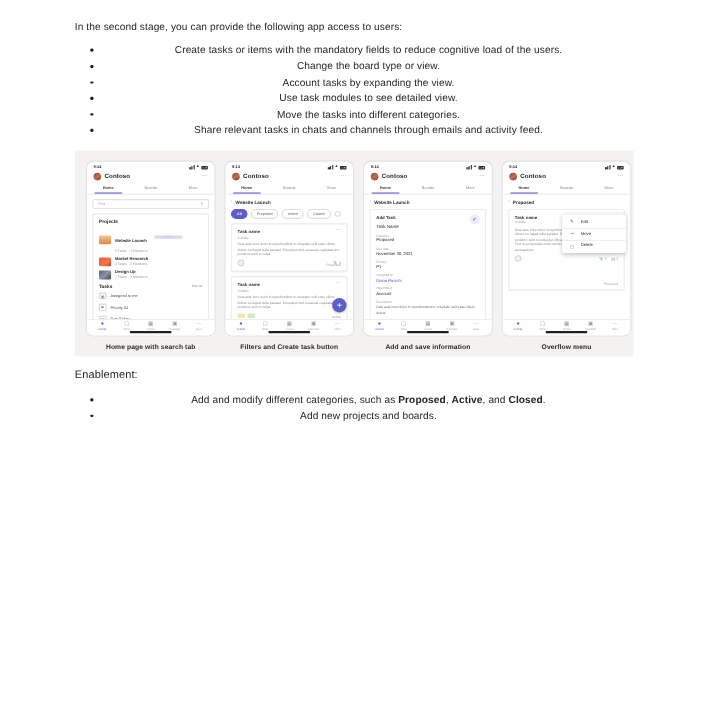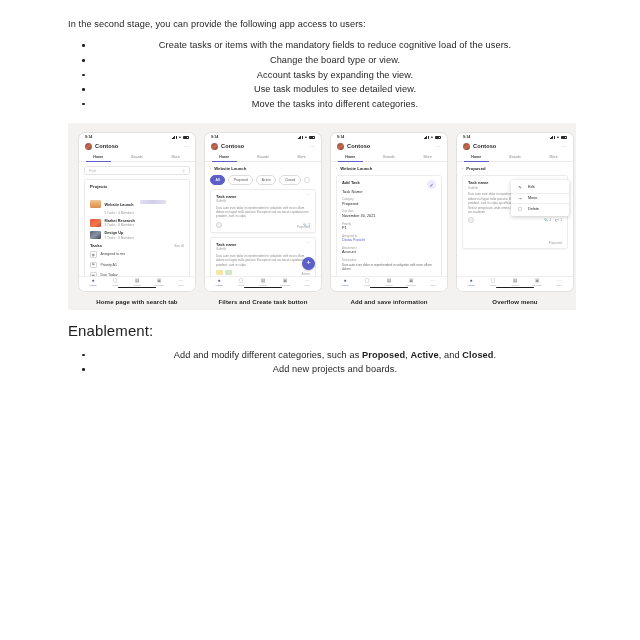--- a/index.html
+++ b/index.html
@@ -21,21 +21,21 @@
   ul.bullets li {
     position: relative; padding-left: 26px;
     font-size: 9.2px; line-height: 1.42; color: #1f1f1f;
     margin-bottom: 1.5px; letter-spacing: .1px;
   }
   ul.bullets li::before {
     content: ""; position: absolute; left: 14px; top: 5px;
     width: 2.6px; height: 2.6px; border-radius: 50%; background: #1f1f1f;
   }
   .section-head {
-    font-size: 15px; color: #1f1f1f; margin: 12px 0 10px 0; letter-spacing: .1px;
+    font-size: 10px; color: #1f1f1f; margin: 12px 0 10px 0; letter-spacing: .1px;
   }
   .para { font-size: 9.2px; color: #1f1f1f; margin: 0 0 10px 0; letter-spacing: .1px; }
   b { font-weight: bold; }
 
   
   .figure {
     background: #f3f2f1;
     padding: 9px 10px 5px 10px;
     display: flex; gap: 8px; justify-content: space-between;
   }
@@ -214,20 +214,21 @@
 <div class="page">
 
   <p class="intro">In the second stage, you can provide the following app access to users:</p>
 
   <ul class="bullets">
     <li>Create tasks or items with the mandatory fields to reduce cognitive load of the users.</li>
     <li>Change the board type or view.</li>
     <li>Account tasks by expanding the view.</li>
     <li>Use task modules to see detailed view.</li>
     <li>Move the tasks into different categories.</li>
+    <li>Share relevant tasks in chats and channels through emails and activity feed.</li>
   </ul>
 
   <div class="figure">
 
     <div class="fig-col">
       <div class="phone">
 
         <div class="statusbar">
           <span class="sb-time">9:14</span>
           <span class="sb-icons">

